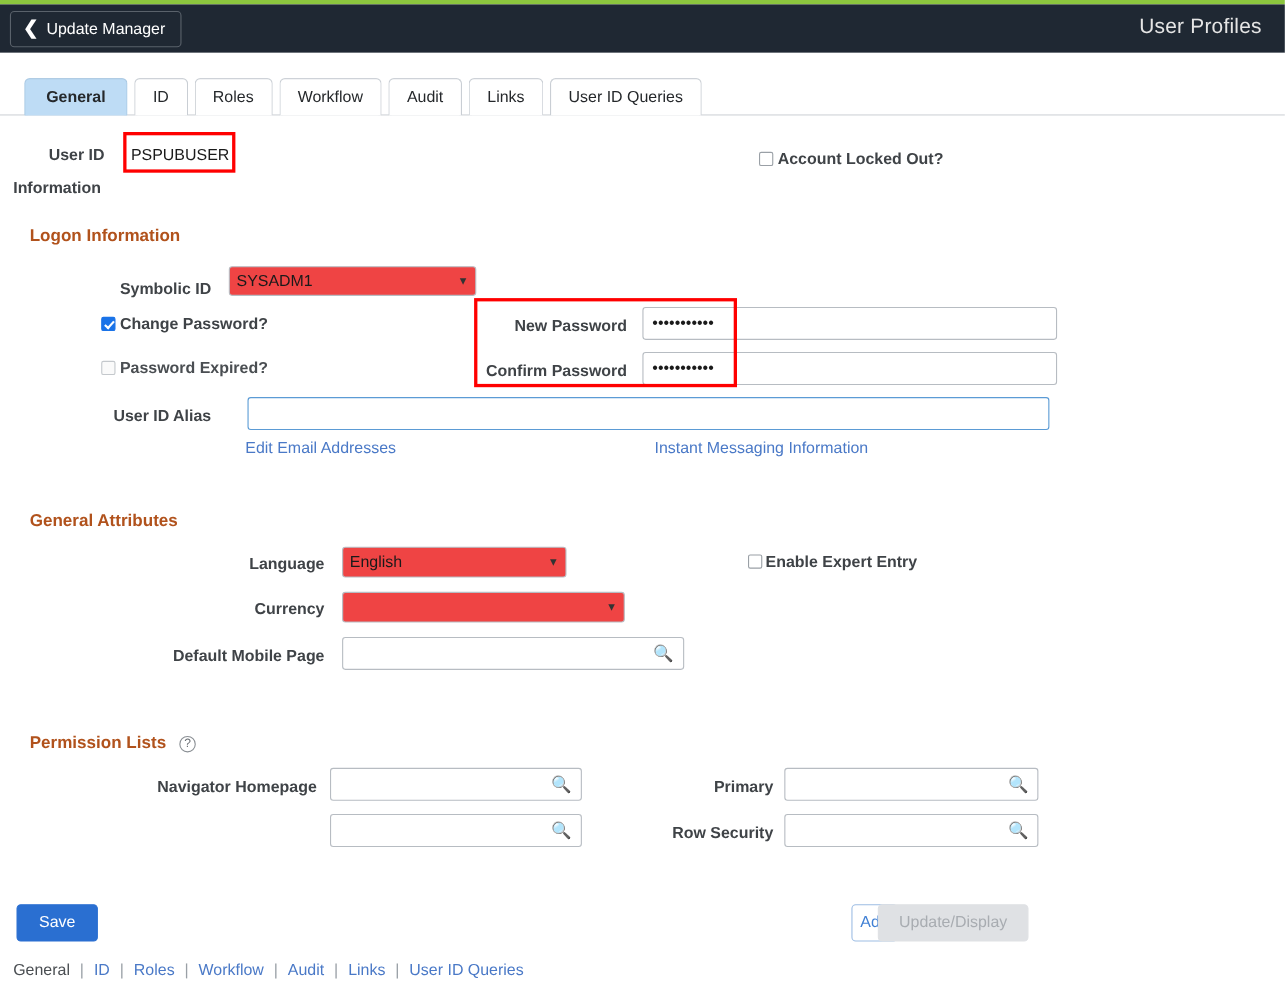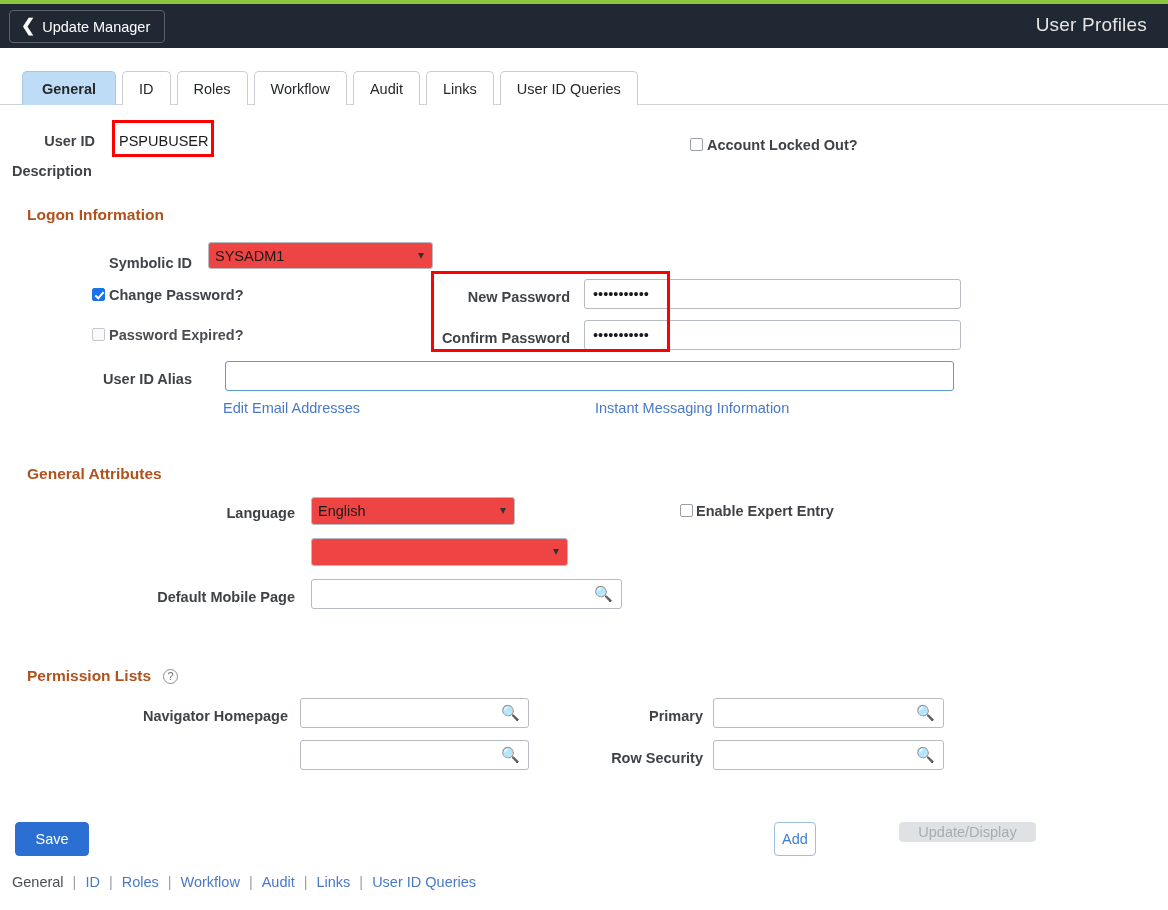--- a/index.html
+++ b/index.html
@@ -256,21 +256,21 @@
         <span>User ID Queries</span>
       </div>
   </div>
 </div>
 
 <div id="body">
 
   <div class="lbl right" style="left:0; top:28px; width:95px;">User ID</div>
   <div class="plainval" style="left:119px; top:28px;">PSPUBUSER</div>
 
-  <div class="lbl" style="left:12px; top:58px;">Description</div>
+  <div class="lbl" style="left:12px; top:58px;">Information</div>
   <div class="plainval" style="left:119px; top:58px;"></div>
 
   <div class="chk" style="left:690px; top:33px;"></div>
   <div class="lbl" style="left:707px; top:32px;">Account Locked Out?</div>
 
   <div class="sect-head" style="left:27px; top:101px;">Logon Information</div>
 
   <div class="lbl right" style="left:0; top:150px; width:192px;">Symbolic ID</div>
   <div class="selwrap" style="left:208px; top:137px; width:225px; height:27px;">
     <select class="sel" style="left:0; top:0; width:225px; height:27px;">
@@ -300,20 +300,21 @@
   <div class="sect-head" style="left:27px; top:360px;">General Attributes</div>
 
   <div class="lbl right" style="left:0; top:400px; width:295px;">Language</div>
   <div class="selwrap" style="left:311px; top:392px; width:204px; height:28px;">
     <select class="sel" style="left:0; top:0; width:204px; height:28px;">
       <option>English</option>
     </select>
     <span class="arrow">▾</span>
   </div>
 
+  <div class="lbl right" style="left:0; top:441px; width:295px;">Currency</div>
   <div class="selwrap" style="left:311px; top:433px; width:257px; height:28px;">
     <select class="sel" style="left:0; top:0; width:257px; height:28px;">
       <option></option>
     </select>
     <span class="arrow">▾</span>
   </div>
 
   <div class="lbl right" style="left:0; top:484px; width:295px;">Default Mobile Page</div>
   <div class="txtbox" style="left:311px; top:474px; width:311px; height:30px;">
     <span></span>
@@ -344,21 +345,21 @@
   </div>
 
   <div class="lbl right" style="left:560px; top:645px; width:143px;">Row Security</div>
   <div class="txtbox" style="left:713px; top:635px; width:231px; height:30px;">
     <span></span>
     <span class="mag">🔍</span>
   </div>
 
   <div class="btn primary" style="left:15px; top:717px; width:74px; height:34px;">Save</div>
   <div class="btn secondary" style="left:774px; top:717px; width:42px; height:34px;">Add</div>
-  <div class="btn disabled" style="left:899px; top:717px; width:137px; height:20px;">Update/Display</div>
+  <div class="btn disabled" style="left:798px; top:717px; width:137px; height:34px;">Update/Display</div>
 </div>
 
 <div id="bottombar">
   <a class="bl current">General</a>
   <span class="sep">|</span>
   <a class="bl">ID</a>
   <span class="sep">|</span>
   <a class="bl">Roles</a>
   <span class="sep">|</span>
   <a class="bl">Workflow</a>

